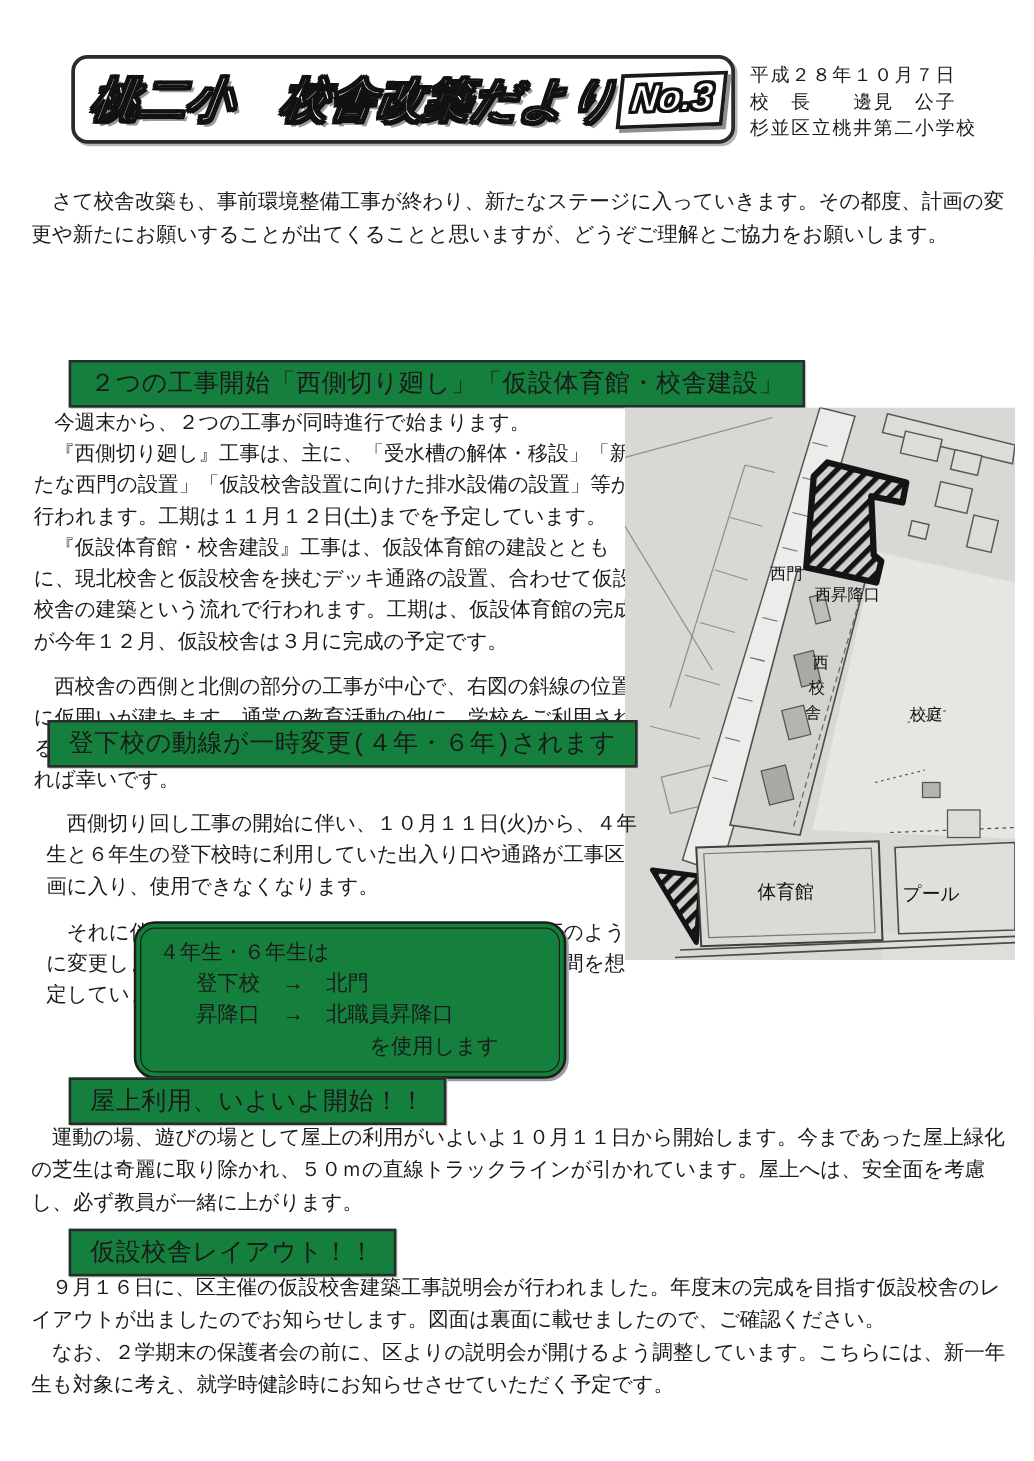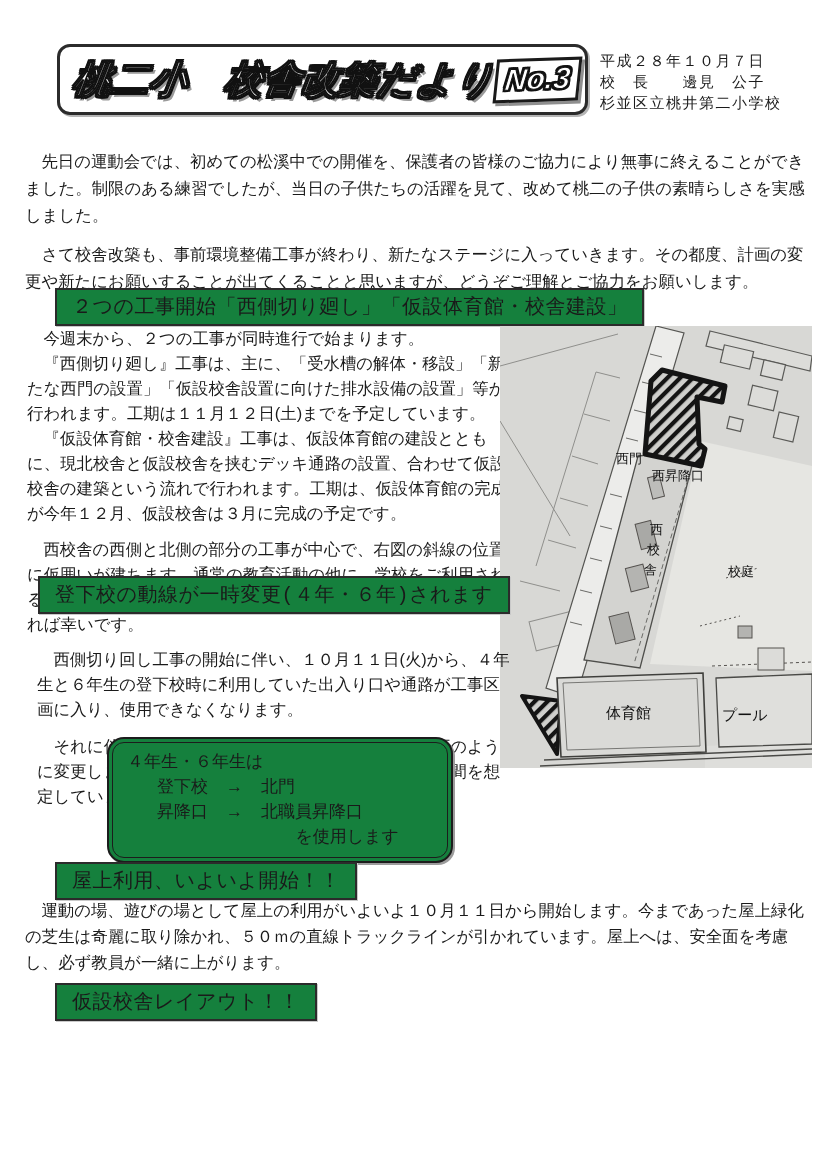--- a/index.html
+++ b/index.html
@@ -116,21 +116,20 @@
       <span class="no-text">No.3</span>
     </span>
   </div>
   <div class="issue-info">
     <div>平成２８年１０月７日</div>
     <div>校　長　　邊見　公子</div>
     <div>杉並区立桃井第二小学校</div>
   </div>
 
   <div class="textblock intro">
-    <p>　先日の運動会では、初めての松溪中での開催を、保護者の皆様のご協力により無事に終えることができました。制限のある練習でしたが、当日の子供たちの活躍を見て、改めて桃二の子供の素晴らしさを実感しました。</p>
     <p>　さて校舎改築も、事前環境整備工事が終わり、新たなステージに入っていきます。その都度、計画の変更や新たにお願いすることが出てくることと思いますが、どうぞご理解とご協力をお願いします。</p>
   </div>
 
   <div class="heading-box hb1">２つの工事開始「西側切り廻し」「仮設体育館・校舎建設」</div>
   <div class="textblock s1-body">
     <p>　今週末から、２つの工事が同時進行で始まります。</p>
     <p>　『西側切り廻し』工事は、主に、「受水槽の解体・移設」「新たな西門の設置」「仮設校舎設置に向けた排水設備の設置」等が行われます。工期は１１月１２日(土)までを予定しています。</p>
     <p>　『仮設体育館・校舎建設』工事は、仮設体育館の建設とともに、現北校舎と仮設校舎を挟むデッキ通路の設置、合わせて仮設校舎の建築という流れで行われます。工期は、仮設体育館の完成が今年１２月、仮設校舎は３月に完成の予定です。</p>
     <p class="gap">　西校舎の西側と北側の部分の工事が中心で、右図の斜線の位置に仮囲いが建ちます。通常の教育活動の他に、学校をご利用される際に不都合や制限が起きるかもしれませんが、ご了承いただければ幸いです。</p>
   </div>
@@ -258,14 +257,18 @@
       <div class="notice-footer">を使用します</div>
     </div>
   </div>
 
   <div class="heading-box hb3">屋上利用、いよいよ開始！！</div>
   <div class="textblock s3-body">
     <p>　運動の場、遊びの場として屋上の利用がいよいよ１０月１１日から開始します。今まであった屋上緑化の芝生は奇麗に取り除かれ、５０ｍの直線トラックラインが引かれています。屋上へは、安全面を考慮し、必ず教員が一緒に上がります。</p>
   </div>
 
   <div class="heading-box hb4">仮設校舎レイアウト！！</div>
+  <div class="textblock s4-body">
+    <p>　９月１６日に、区主催の仮設校舎建築工事説明会が行われました。年度末の完成を目指す仮設校舎のレイアウトが出ましたのでお知らせします。図面は裏面に載せましたので、ご確認ください。</p>
+    <p>　なお、２学期末の保護者会の前に、区よりの説明会が開けるよう調整しています。こちらには、新一年生も対象に考え、就学時健診時にお知らせさせていただく予定です。</p>
+  </div>
 
 </div>
 
 </body></html>

